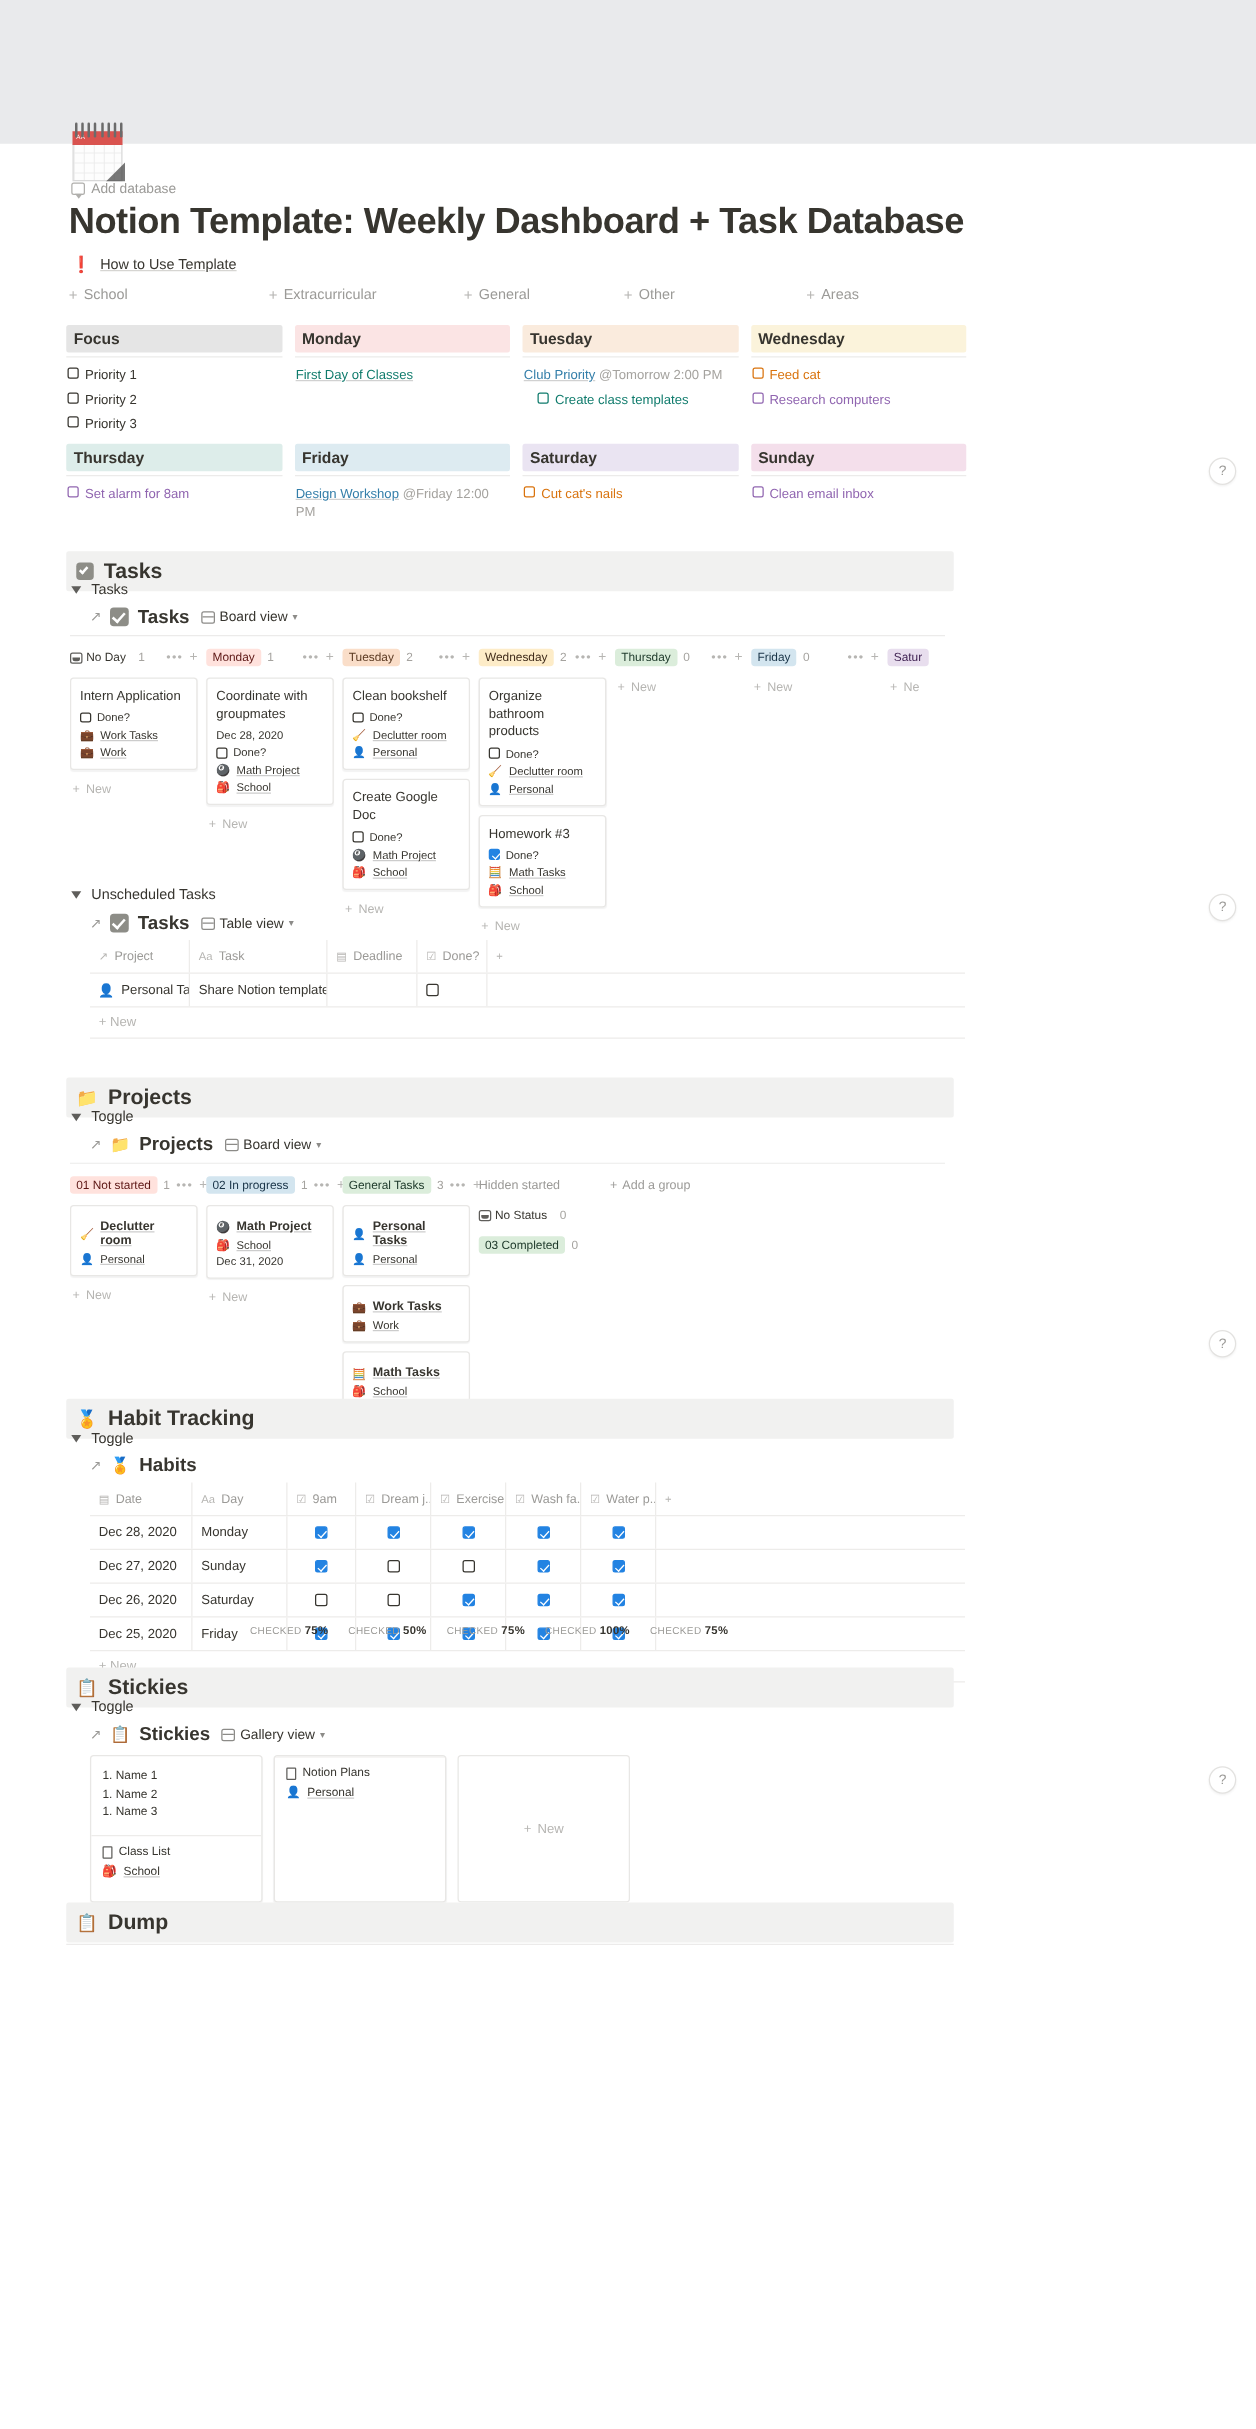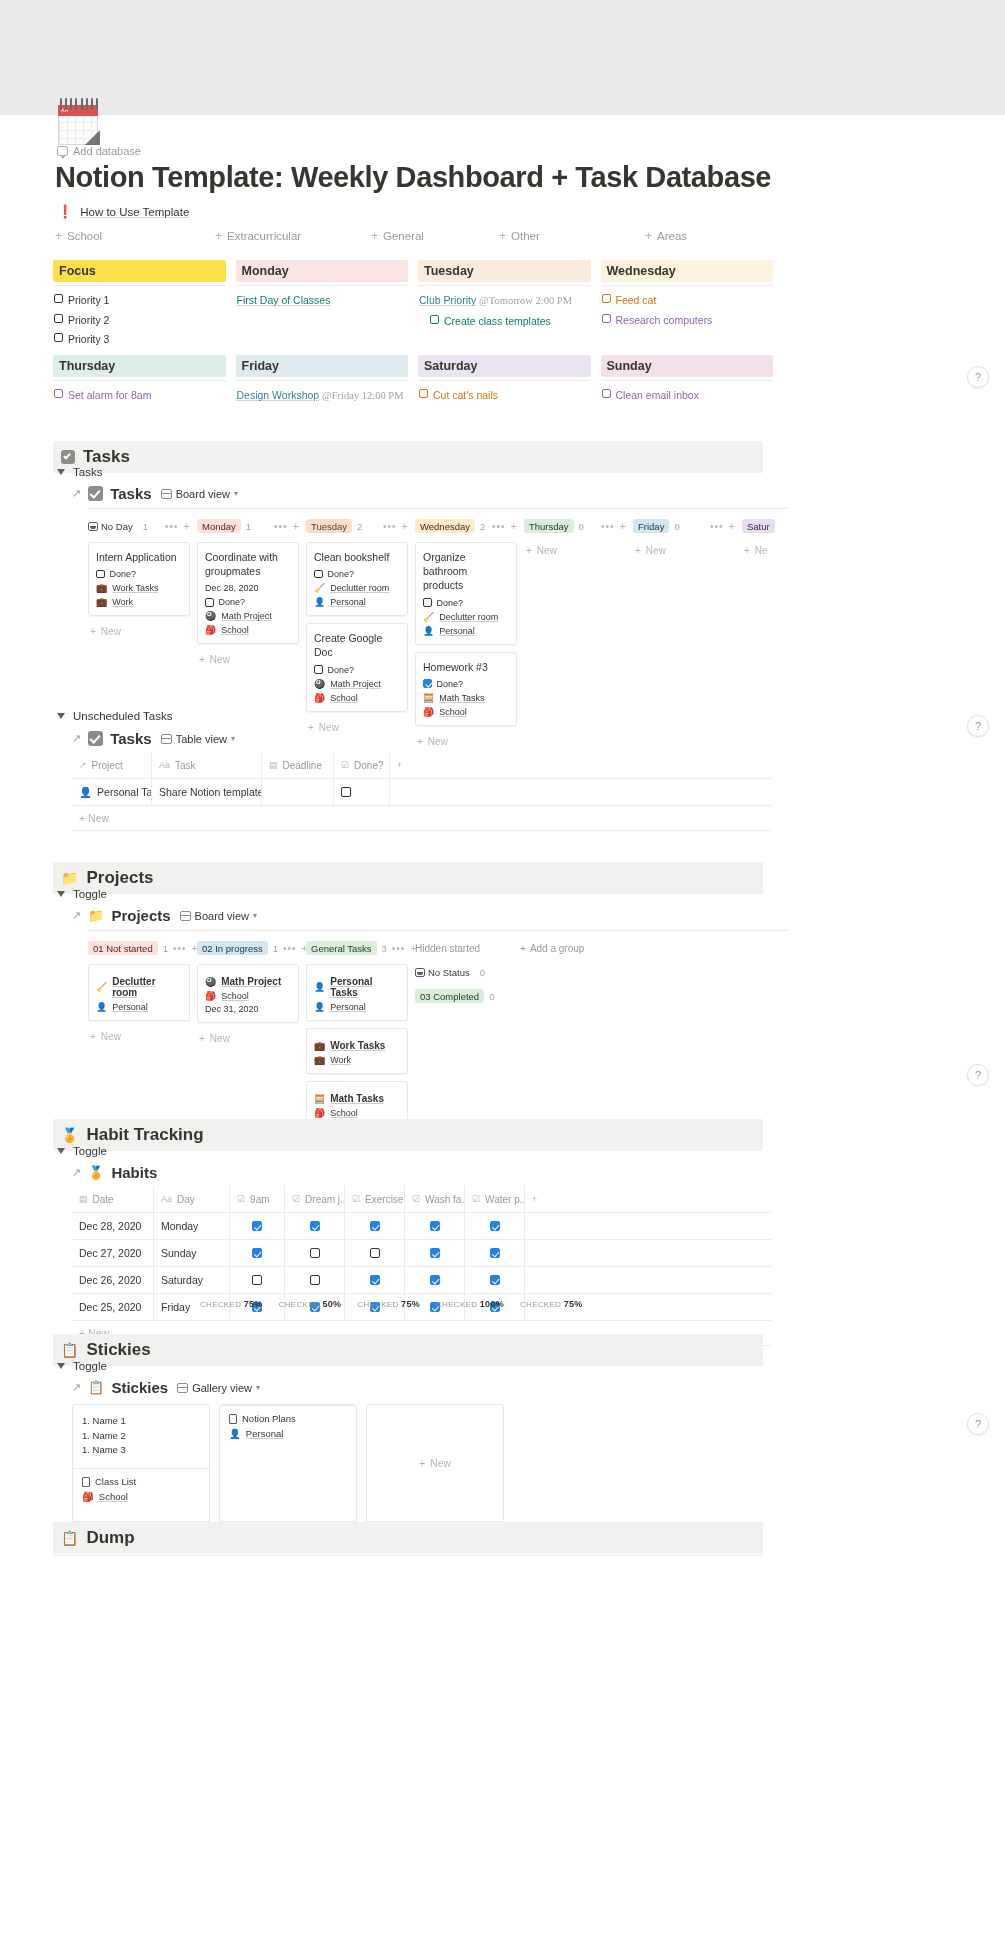--- a/index.html
+++ b/index.html
@@ -128,21 +128,21 @@
     padding: 4px 6px; border-radius: 2px; margin-bottom: 3px;
   }
   .day-div { height: 1px; background: #ecebea; margin-bottom: 7px; margin-right: 0; }
   .day-items { display: flex; flex-direction: column; gap: 5px; padding-left: 1px; }
   .day-item { font-size: 10.5px; display: flex; align-items: flex-start; gap: 5px; line-height: 1.4; }
   .day-item .cb {
     width: 9px; height: 9px; border: 1.4px solid currentColor;
     border-radius: 2px; flex: none; margin-top: 1px;
   }
   .day-item .lnk { text-decoration: underline; text-decoration-color: rgba(0,0,0,.18); }
-  .mention { color: #a5a39f; font-family: Liberation Serif, serif; }
+  .mention { color: #a5a39f; }
   .indent { margin-left: 11px; }
 
   
   .sec-head {
     position: absolute; left: 53px;
     width: 710px;
     background: #f1f1f0;
     border-radius: 2px;
     padding: 6px 8px;
     display: flex; align-items: center; gap: 8px;
@@ -187,21 +187,21 @@
   .viewpill .vicon {
     width: 11px; height: 10px; border: 1.3px solid #8c8b88; border-radius: 2px;
     position: relative;
   }
   .viewpill .vicon:after {
     content: ""; position: absolute; left: 0; top: 3px; right: 0; height: 1.3px; background: #8c8b88;
   }
   .viewpill .vchev { font-size: 8px; color: #8c8b88; }
 
   
-  .board-wrap { position: absolute; left: 88px; width: 700px; overflow: hidden; }
+  .board-wrap { position: absolute; left: 56px; width: 700px; overflow: hidden; }
   .board-rule { height: 1px; background: #ecebea; width: 700px; margin-bottom: 9px; }
   .board { display: flex; gap: 7px; }
   .bcol { width: 102px; flex: none; }
   .bcol-head {
     display: flex; align-items: center; gap: 5px;
     font-size: 10px; margin-bottom: 8px; height: 16px;
   }
   .bcol-head .tag {
     padding: 1.5px 5px; border-radius: 3px; font-size: 9.5px; font-weight: 500;
     white-space: nowrap;
@@ -361,21 +361,21 @@
       </div>
       <div class="add-btn" style="position: absolute; left: 590px;">
         <span class="plus">+</span>
         <span>Areas</span>
       </div>
     </div>
 
   <div class="weekgrid">
     <div class="week-row" id="week-row-1">
         <div class="day-col">
-          <div class="day-head" style="background:#fde047">Focus</div>
+          <div class="day-head" style="background:#e5e5e5">Focus</div>
           <div class="day-div"></div>
           <div class="day-items">
             <div class="day-item" style="color:#37352f">
               <span class="cb"></span>
               <span><span class="">Priority 1</span></span>
             </div>
             <div class="day-item" style="color:#37352f">
               <span class="cb"></span>
               <span><span class="">Priority 2</span></span>
             </div>

